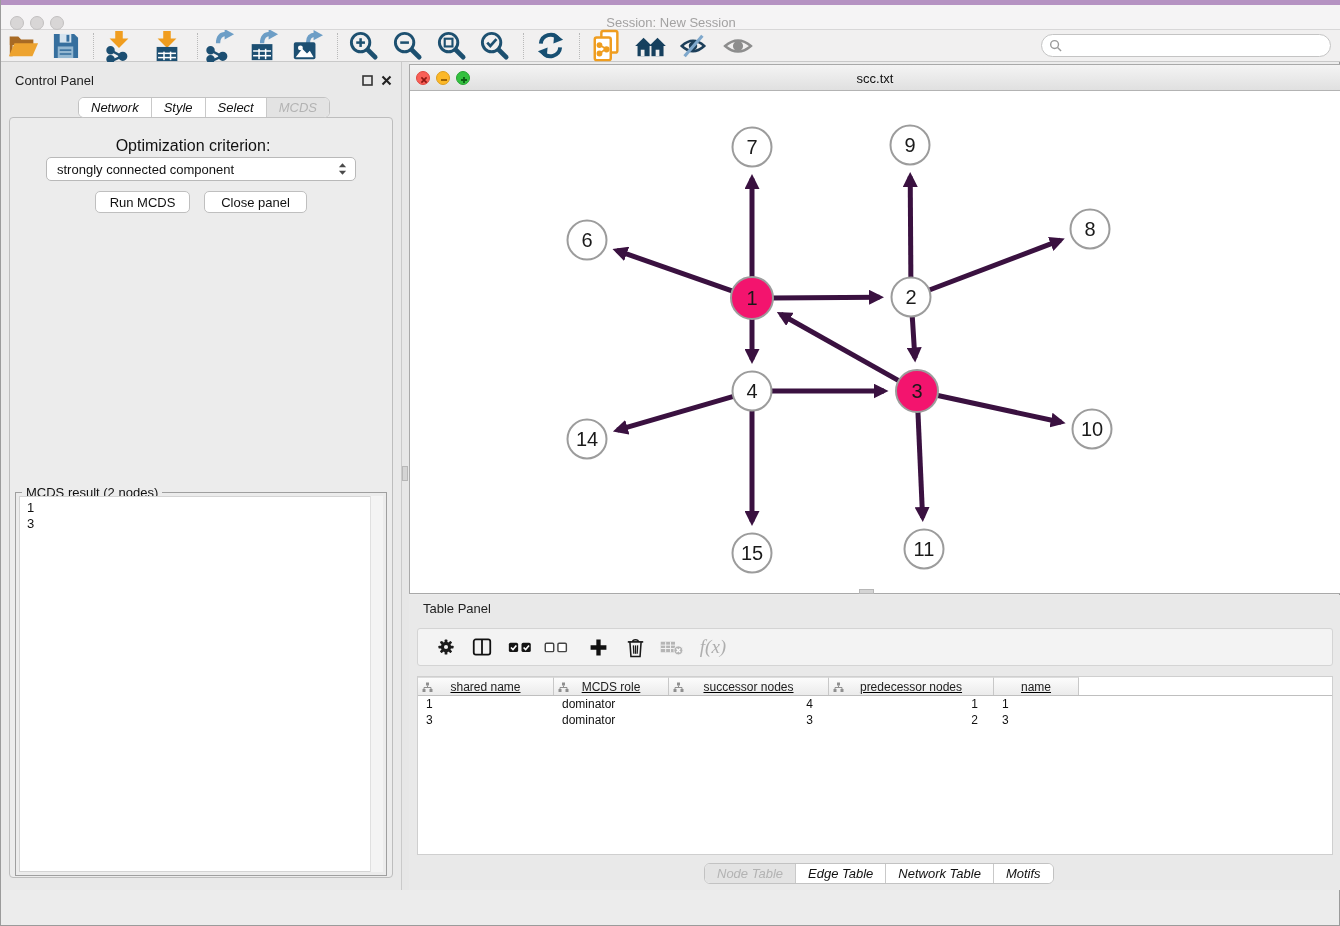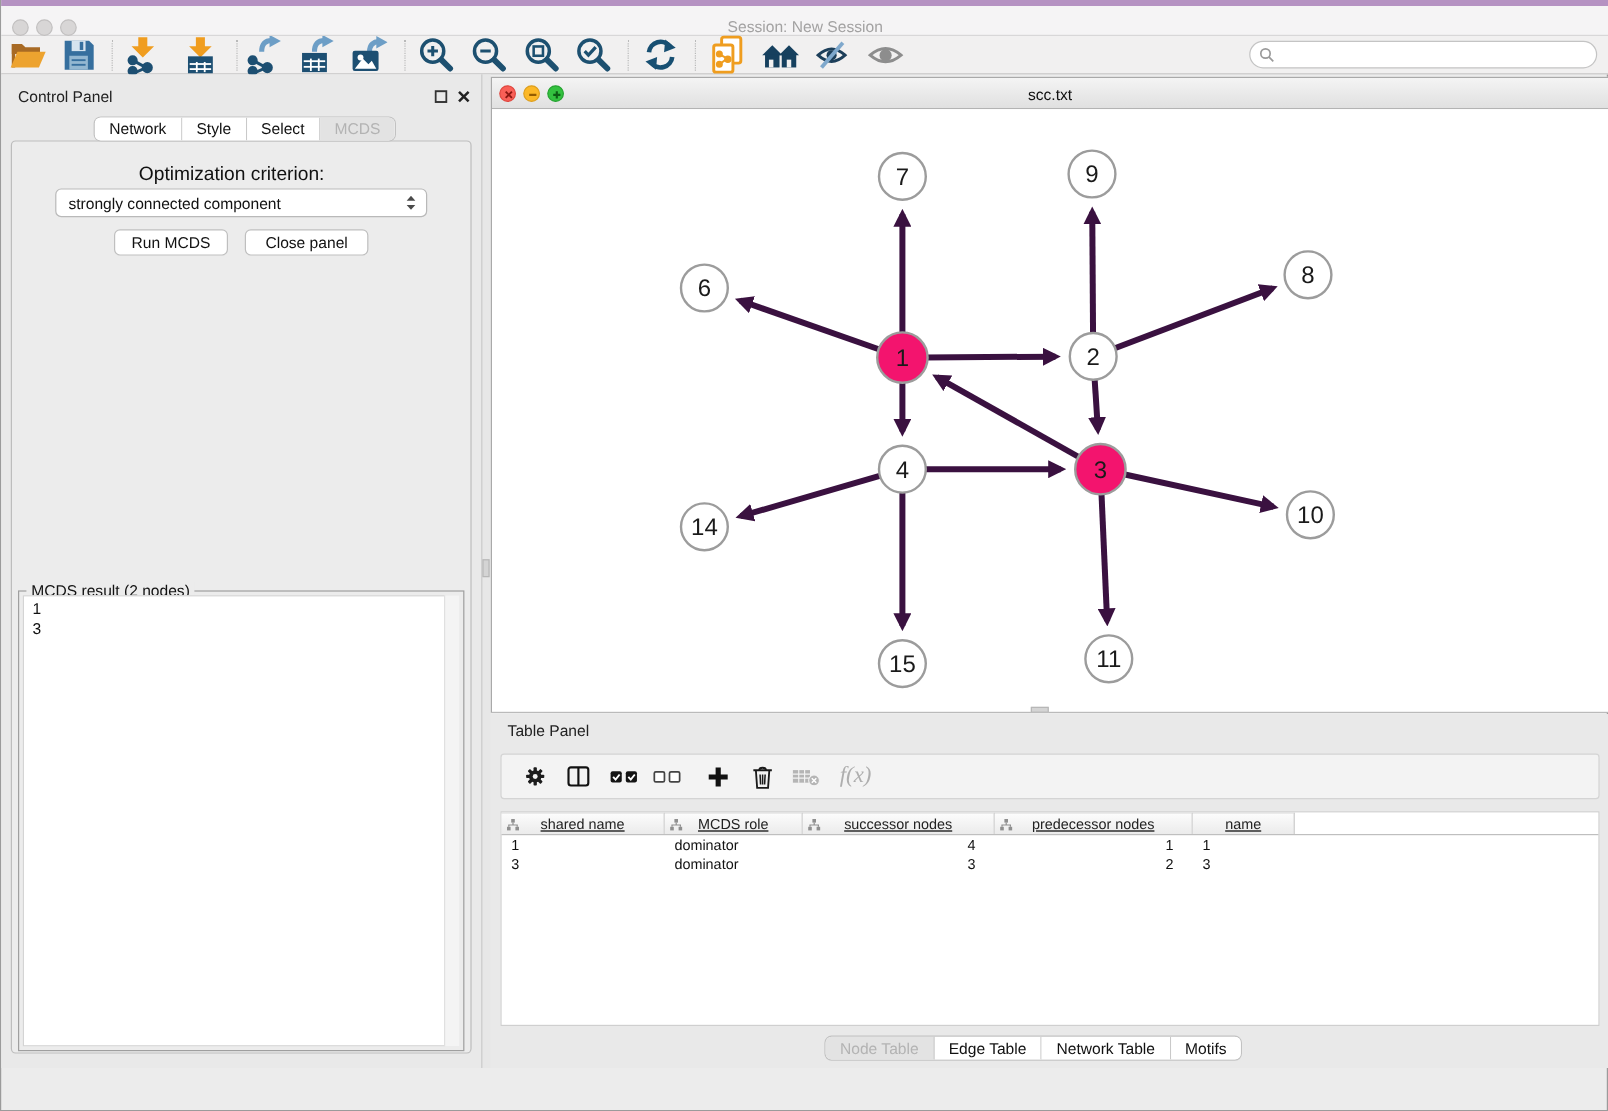--- a/index.html
+++ b/index.html
@@ -30,21 +30,21 @@
   
   #control-panel { left:0; top:62px; width:400px; height:828px; background:#e9e9e9; }
   #cp-header { left:14px; top:11px; font-size:13px; color:#222; }
   .panel-ctrl { position:absolute; top:12px; width:12px; height:12px; display:flex;
                 align-items:center; justify-content:center; }
   #cp-body { left:8px; top:55px; width:384px; height:761px; background:#ececec;
              border:1px solid #bdbdbd; border-radius:4px; }
   .tabstrip { position:absolute; display:flex; height:21px; border:1px solid #c2c2c2;
               border-radius:6px; overflow:hidden; background:#fff; z-index:5; }
   .tab { font-size:13px; color:#111; background:#fff; padding:0 12px; height:100%;
-         display:flex; align-items:center; justify-content:center; border-right:1px solid #c9c9c9; }
+         display:flex; align-items:center; justify-content:center; border-right:1px solid #c9c9c9;font-style:italic; }
   .tab:last-child { border-right:none; }
   .tab.active { background:#e3e3e3; color:#b3b3b3; }
   #cp-tabs { left:77px; top:35px; }
 
   #opt-label { left:0; top:75px; width:384px; text-align:center; font-size:16px; color:#111; }
   #opt-select { left:45px; top:95px; width:310px; height:24px; background:#fff;
                 border:1px solid #b9b9b9; border-radius:5px; display:flex; align-items:center;
                 padding:0 8px 0 10px; font-size:13px; color:#111; }
   #opt-select .spacer { flex:1; }
   .btn { position:absolute; height:22px; background:#fff; border:1px solid #bfbfbf;
@@ -88,21 +88,21 @@
   #tp-table { left:8px; top:81px; width:916px; height:179px; background:#fff; border:1px solid #cfcfcf; }
   #tp-thead { display:flex; height:19px; border-bottom:1px solid #bfbfbf;text-decoration:underline; }
   .th { position:relative; background:linear-gradient(#fcfcfc,#ebebeb);
         border-right:1px solid #c8c8c8; border-top:1px solid #dcdcdc;
         font-size:12px; color:#222; display:flex; align-items:center; justify-content:center; }
   .th .tree-ico { position:absolute; left:4px; top:4px; }
   .tr { display:flex; height:16px; align-items:center; }
   .td { font-size:12px; color:#111; padding:0 8px; overflow:hidden; white-space:nowrap; }
   .td.r { text-align:right; padding-right:16px; }
   .c0{width:136px;} .c1{width:115px;} .c2{width:160px;} .c3{width:165px;} .c4{width:85px;}
-  #tp-tabs { left:278px; top:268px;align-items:flex-end; }
+  #tp-tabs { left:295px; top:268px;align-items:flex-end; }
 
   
   #statusbar { left:0; top:890px; width:1340px; height:36px; background:#ebebeb;
                border-top:1px solid #c8c8c8; }
   #list-btn { left:10px; top:7px; width:30px; height:24px; background:#fff;
               border:1px solid #b9b9b9; border-radius:4px; display:flex; align-items:center; justify-content:center; }
   #memory-btn { left:1262px; top:7px; width:70px; height:24px; background:#fff;
                 border:1px solid #b9b9b9; border-radius:4px; display:flex; align-items:center;
                 justify-content:center; gap:5px; font-size:12px; color:#111; }
   #memory-dot { width:11px; height:11px; border-radius:50%; background:#1f9e3c; }

